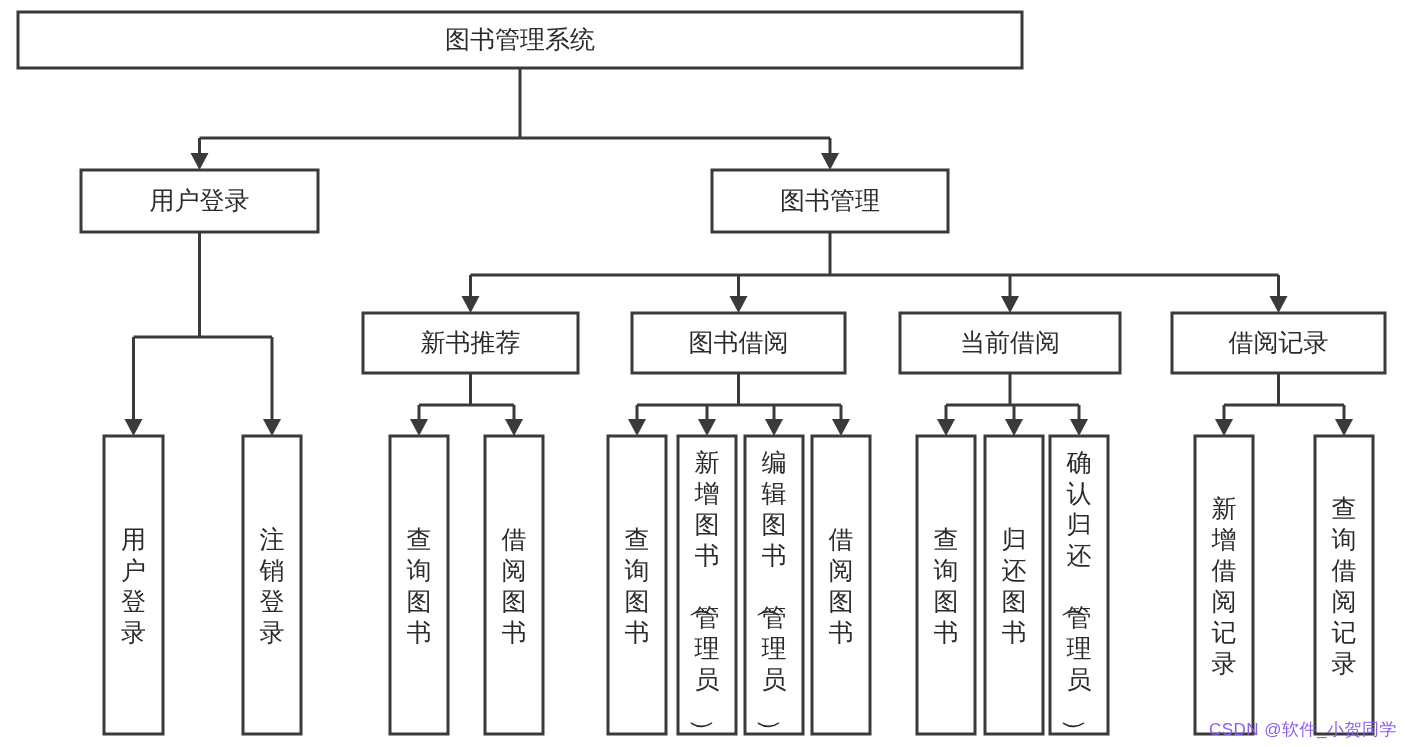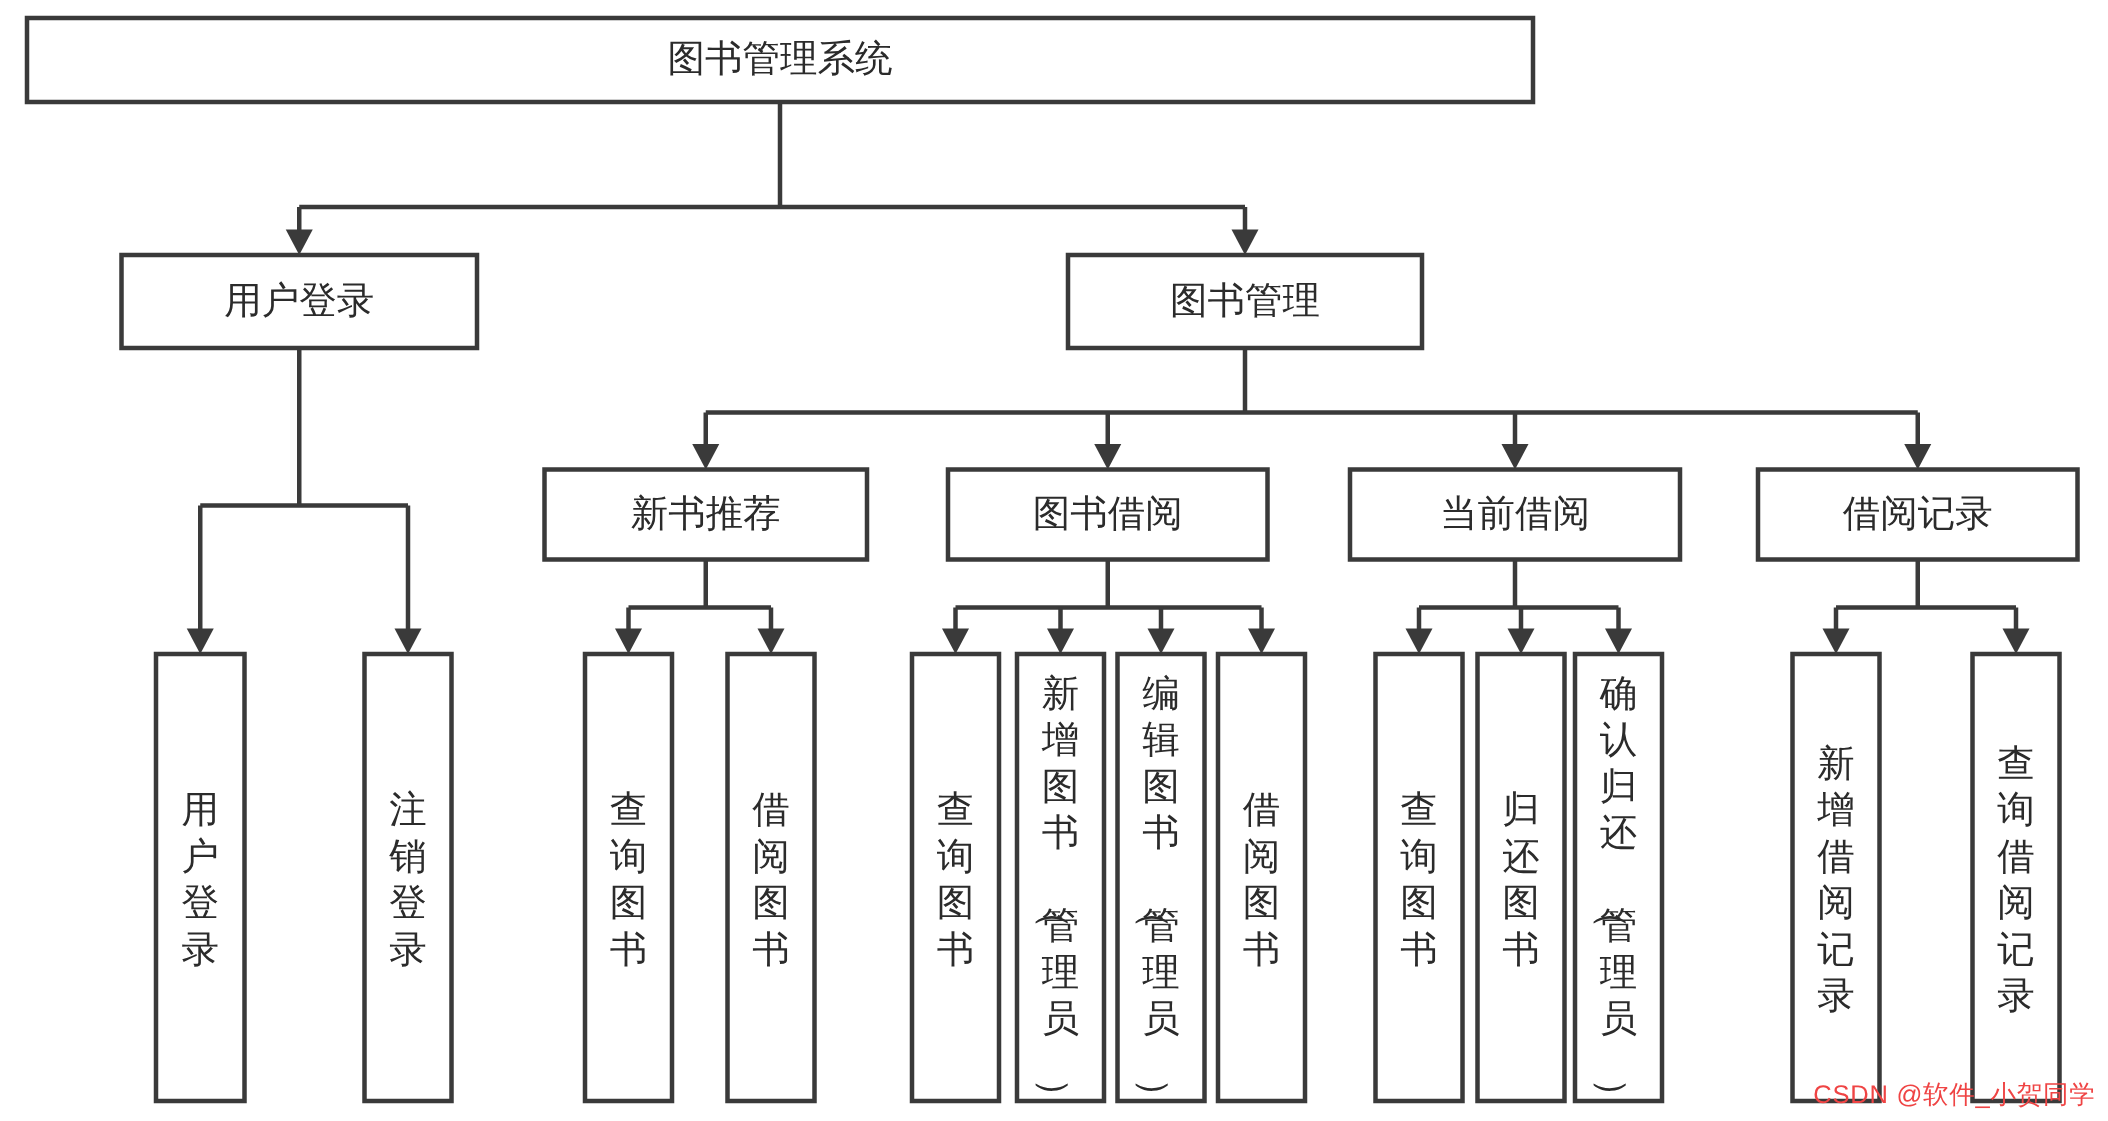--- a/index.html
+++ b/index.html
@@ -35,21 +35,21 @@
     font-family:"Liberation Sans","DejaVu Sans",sans-serif;
     font-size:25px;
     text-anchor:middle;
   }
   .watermark{
     position:absolute;
     right:8px;
     bottom:6px;
     font-family:"Liberation Sans","DejaVu Sans",sans-serif;
     font-size:17px;
-    color:#ef4444;
+    color:#8b5cf6;
     letter-spacing:0.5px;
     white-space:nowrap;
     user-select:none;
   }
 </style>
 </head>
 <body>
 
 <svg id="diagram" viewBox="0 0 1405 747" xmlns="http://www.w3.org/2000/svg">
   <g id="connectors">

